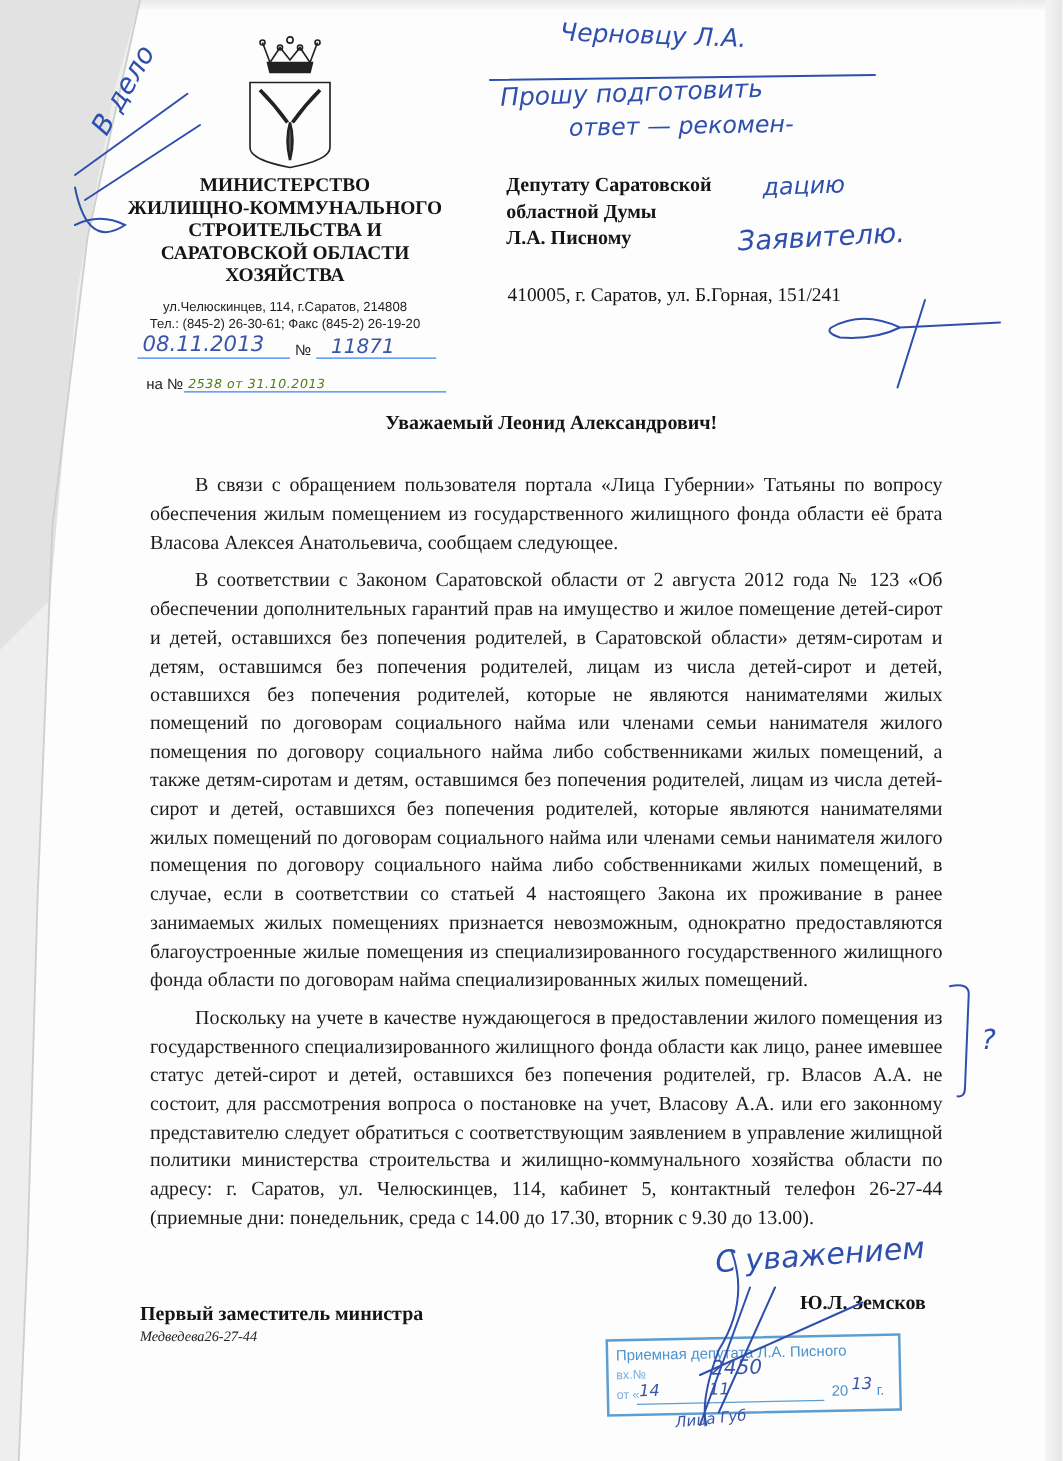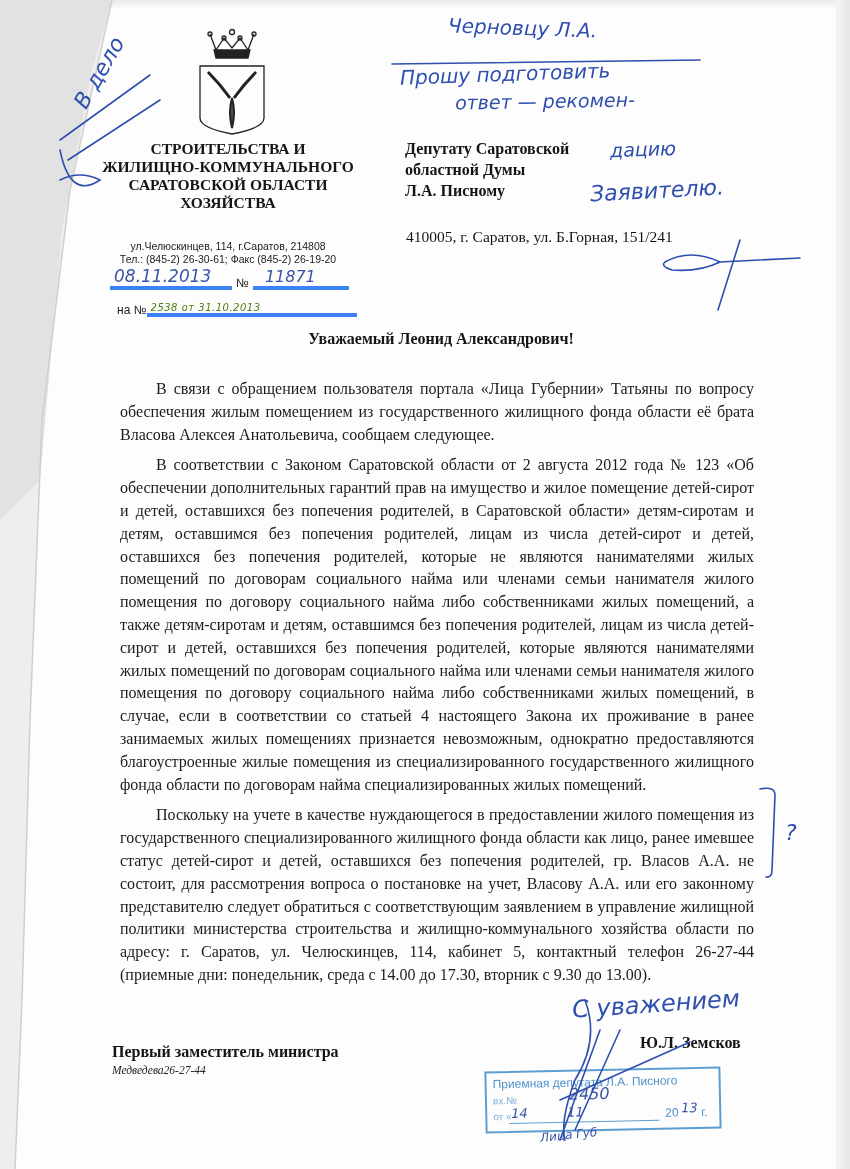--- a/index.html
+++ b/index.html
@@ -18,21 +18,21 @@
     .top-edge { position: absolute; left: 0; top: 0; width: 850px; height: 8px; background: linear-gradient(#e9e9e9,#fafafa); }
 
     
     .emblem { position: absolute; left: 188px; top: 28px; width: 88px; height: 108px; }
     .ministry { position: absolute; left: 88px; top: 140px; width: 280px; text-align: center;
       font-family: "Liberation Serif", serif; font-weight: bold; font-size: 15.5px; line-height: 18px; color: #151515; }
     .ministry div { white-space: nowrap; }
     .addr-small { position: absolute; left: 88px; top: 240px; width: 280px; text-align: center;
       font-family: "Liberation Sans", sans-serif; font-size: 10.5px; line-height: 13px; color: #222; }
     .regline { position: absolute; font-family: "Liberation Sans", sans-serif; font-size: 12px; color: #222; }
-    .regline .blank { display: inline-block; border-bottom: 4px solid #3b82f6; height: 16px; vertical-align: bottom; position: relative; }
+    .regline .blank { display: inline-block; border-bottom: 1px solid #3b82f6; height: 16px; vertical-align: bottom; position: relative; }
     .hand-red { font-family: "DejaVu Sans", sans-serif; font-style: italic; color: #4d7c0f; font-size: 10px; position: absolute; bottom: 0; left: 4px; white-space: nowrap; letter-spacing: 0.5px; }
     .hand-blue { font-family: "DejaVu Sans", sans-serif; font-style: italic; color: #3a55a8; font-size: 15px; position: absolute; bottom: 0; left: 4px; white-space: nowrap; }
 
     
     .addressee { position: absolute; left: 405px; top: 138px; font-weight: bold; font-size: 16px; line-height: 21px; color: #151515; }
     .addressee-addr { position: absolute; left: 406px; top: 228px; font-size: 15.5px; color: #151515; }
 
     
     .salutation { position: absolute; left: 0; top: 330px; width: 850px; text-align: center; font-weight: bold; font-size: 16px; color: #151515; margin-left: 16px; }
     .body-text { position: absolute; left: 112px; top: 370px; width: 650px; font-size: 16px; line-height: 22.8px; text-align: justify; color: #1b1b1b; }
@@ -82,22 +82,23 @@
 
       <path d="M12,38 L76,38 L76,90 Q76,100 44,106 Q12,100 12,90 Z"></path>
 
       <path d="M20,44 Q32,56 42,70" stroke-width="3"></path>
       <path d="M68,44 Q56,56 46,70" stroke-width="3"></path>
       <path d="M44,70 Q40,84 44,100 Q48,84 44,70" stroke-width="2" fill="#555"></path>
     </g>
   </svg>
 
   <div class="ministry">
+    <div>МИНИСТЕРСТВО</div>
+    <div>ЖИЛИЩНО-КОММУНАЛЬНОГО</div>
     <div>СТРОИТЕЛЬСТВА И</div>
-    <div>ЖИЛИЩНО-КОММУНАЛЬНОГО</div>
     <div>САРАТОВСКОЙ ОБЛАСТИ</div>
     <div>ХОЗЯЙСТВА</div>
   </div>
 
   <div class="addr-small">
     <div>ул.Челюскинцев, 114, г.Саратов, 214808</div>
     <div>Тел.: (845-2) 26-30-61; Факс (845-2) 26-19-20</div>
   </div>
 
   <div class="regline" style="left:110px; top:270px;">

